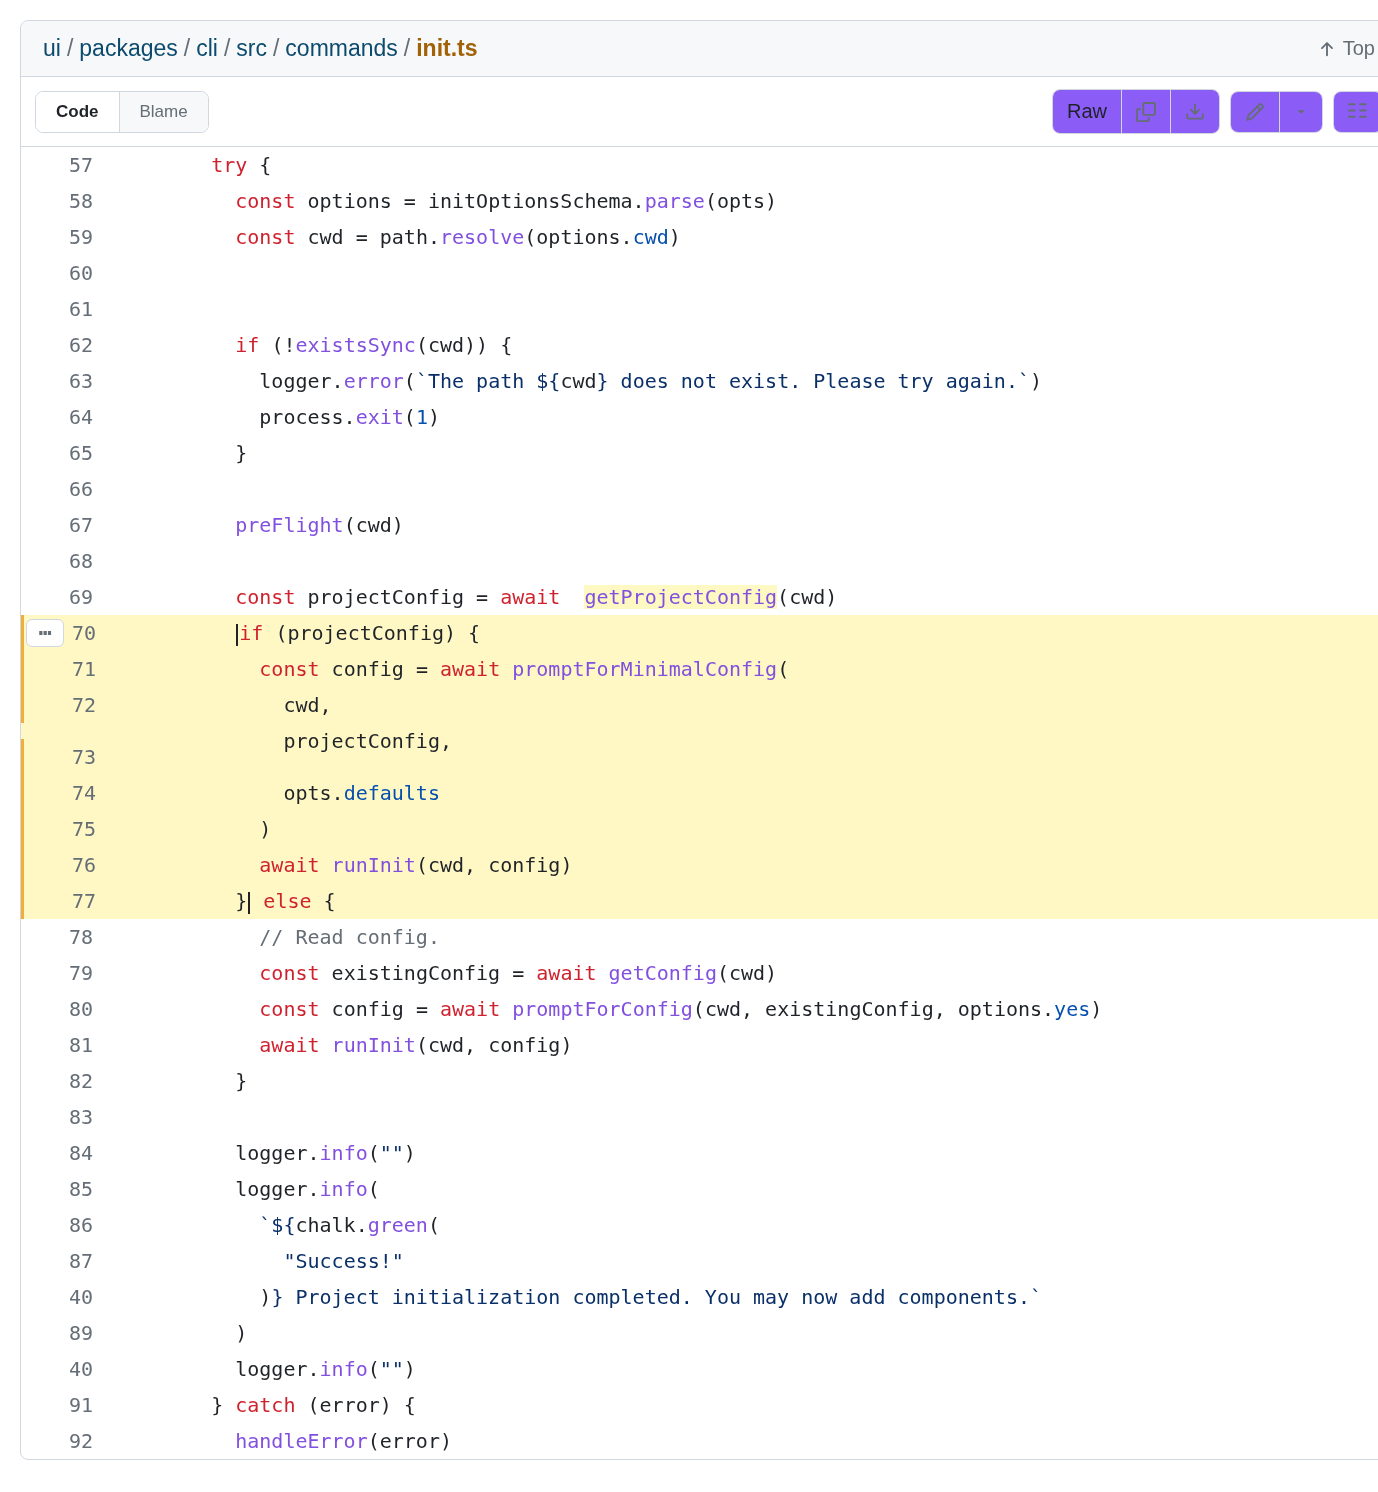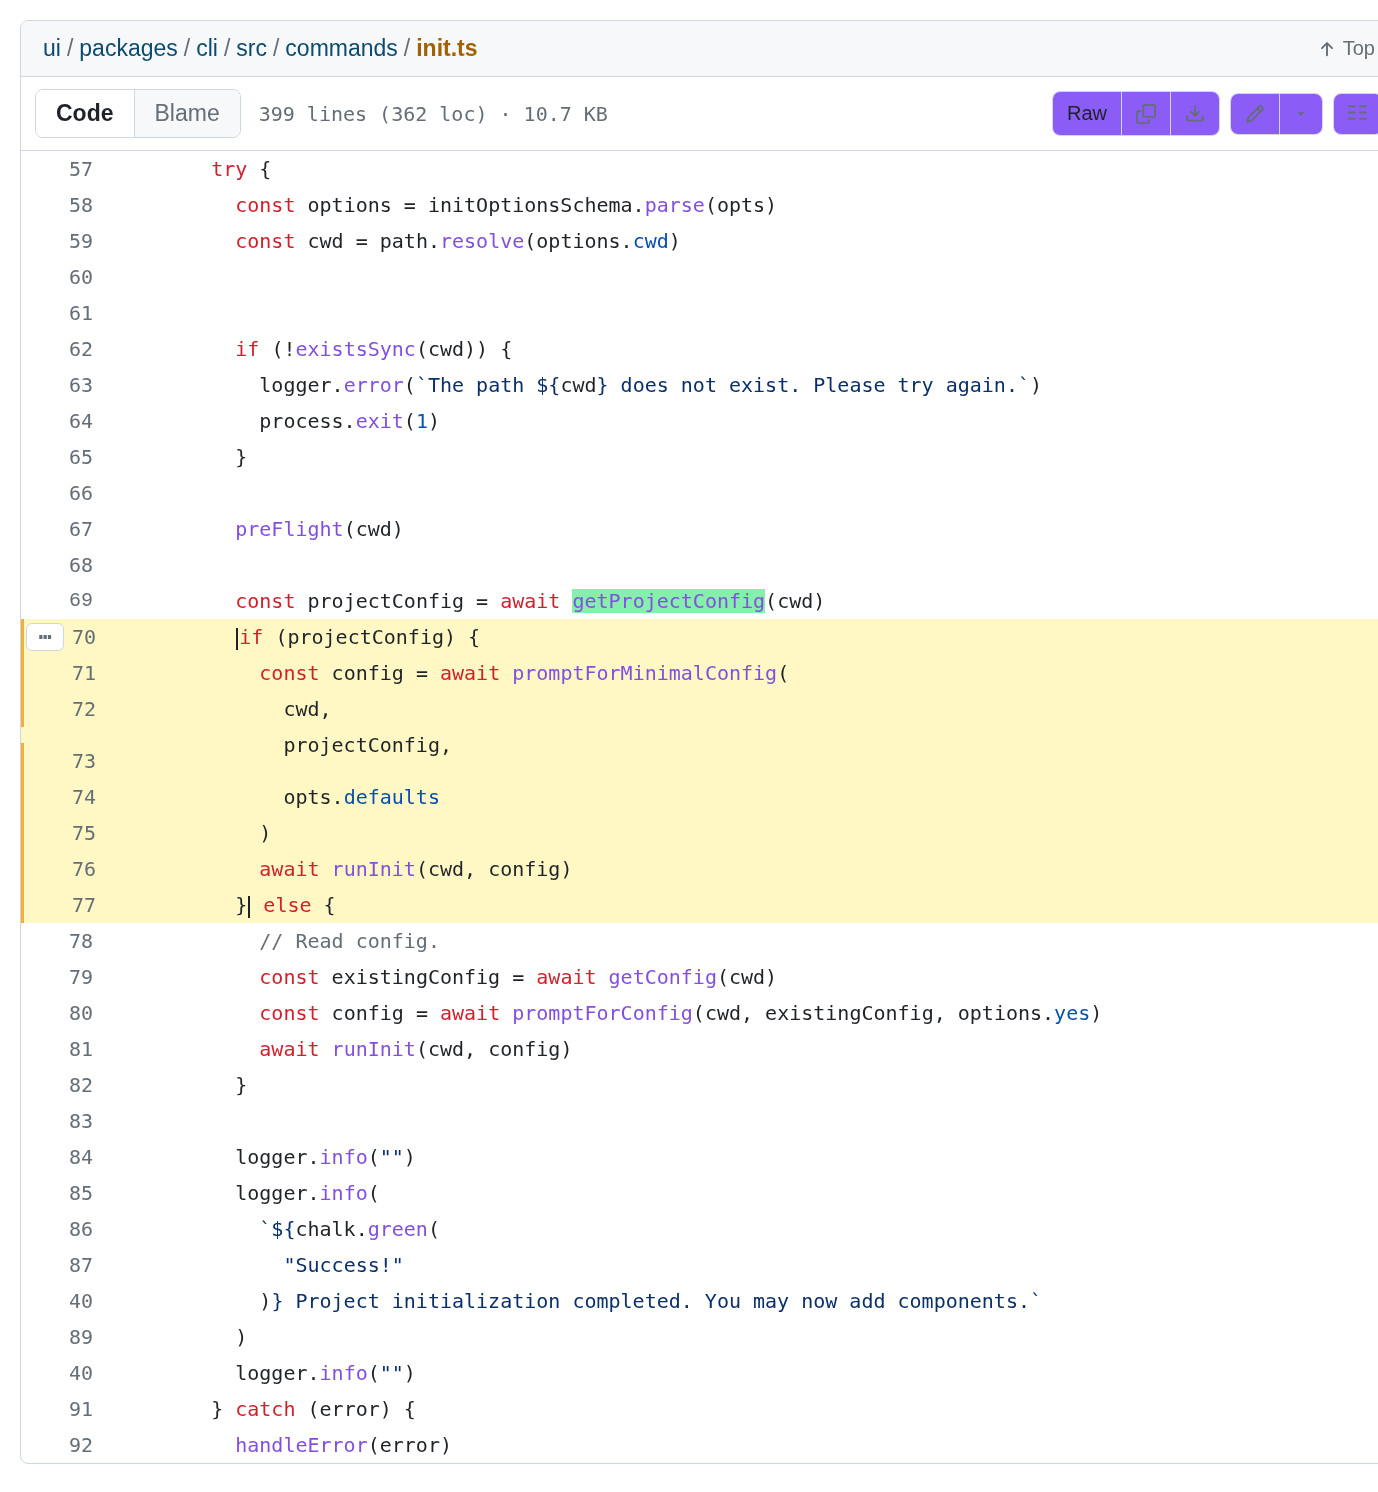--- a/index.html
+++ b/index.html
@@ -53,21 +53,21 @@
 }
 .toolbar-left { display: flex; align-items: center; gap: 18px; }
 .tab-group {
   display: flex;
   border: 1px solid #d0d7de;
   border-radius: 8px;
   overflow: hidden;
 }
 .tab {
   padding: 10px 20px;
-  font-size: 23px;
+  font-size: 17px;
   cursor: pointer;
   background: #f6f8fa;
   color: #656d76;
   border: none;
 }
 .tab.active {
   background: #fff;
   font-weight: 600;
   color: #1f2328;
   border-right: 1px solid #d0d7de;
@@ -137,21 +137,21 @@
   color: #656d76;
   font-size: 22px;
   line-height: 10px;
 }
 .c-kw { color: #cf222e; }
 .c-fn { color: #8250df; }
 .c-str { color: #0a3069; }
 .c-cmt { color: #656d76; }
 .c-prop { color: #0550ae; }
 .c-num { color: #0550ae; }
-.c-hlspan { background: #86efac; }
+.c-hlspan { background: #fef9c3; margin-left: 12px; }
 .cursor-bar {
   display: inline-block;
   width: 2px;
   height: 22px;
   background: #1f2328;
   vertical-align: middle;
   margin: 0 1px;
 }
 </style>
 </head>
@@ -180,21 +180,20 @@
       <span>Top</span>
     </div>
   </div>
 
   <div class="toolbar">
     <div class="toolbar-left">
       <div class="tab-group">
         <button class="tab active">Code</button>
         <button class="tab">Blame</button>
       </div>
-      <span class="file-info">399 lines (362 loc) · 10.7 KB</span>
     </div>
     <div class="toolbar-right">
       <div class="btn-group">
         <button class="icon-btn raw-btn">Raw</button>
         <button class="icon-btn">
           <svg width="20" height="20" viewBox="0 0 16 16">
               <path d="M0 6.75C0 5.784.784 5 1.75 5h1.5a.75.75 0 0 1 0 1.5h-1.5a.25.25 0 0 0-.25.25v7.5c0 .138.112.25.25.25h7.5a.25.25 0 0 0 .25-.25v-1.5a.75.75 0 0 1 1.5 0v1.5A1.75 1.75 0 0 1 9.25 16h-7.5A1.75 1.75 0 0 1 0 14.25Z"></path>
               <path d="M5 1.75C5 .784 5.784 0 6.75 0h7.5C15.216 0 16 .784 16 1.75v7.5A1.75 1.75 0 0 1 14.25 11h-7.5A1.75 1.75 0 0 1 5 9.25Zm1.75-.25a.25.25 0 0 0-.25.25v7.5c0 .138.112.25.25.25h7.5a.25.25 0 0 0 .25-.25v-7.5a.25.25 0 0 0-.25-.25Z"></path>
             </svg>
         </button>
@@ -271,21 +270,21 @@
         </div>
         <div class="row">
           <div class="line-num" style="position: relative; width: 122px;">67</div>
           <div class="code-line" style="flex: 1 1 0%;"><span>      </span><span class="c-fn">preFlight</span><span>(cwd)</span></div>
         </div>
         <div class="row">
           <div class="line-num" style="position: relative; width: 122px;">68</div>
           <div class="code-line" style="flex: 1 1 0%;"><span></span></div>
         </div>
         <div class="row">
-          <div class="line-num" style="position: relative; width: 122px; font-family: Liberation Mono, monospace;">69</div>
+          <div class="line-num" style="position: relative; width: 122px;">69</div>
           <div class="code-line" style="flex: 1 1 0%;"><span>      </span><span class="c-kw">const</span><span> projectConfig = </span><span class="c-kw">await</span><span> </span><span class="c-fn c-hlspan">getProjectConfig</span><span>(cwd)</span></div>
         </div>
         <div class="row hl">
           <div class="line-num hl-border" style="position: relative; width: 122px;">70<div class="ellipsis-btn" style="top: 4px;">⋯</div></div>
           <div class="code-line" style="flex: 1 1 0%;"><span>      </span><span class="cursor-bar"></span><span class="c-kw">if</span><span> (projectConfig) {</span></div>
         </div>
         <div class="row hl">
           <div class="line-num hl-border" style="position: relative; width: 122px;">71</div>
           <div class="code-line" style="flex: 1 1 0%;"><span>        </span><span class="c-kw">const</span><span> config = </span><span class="c-kw">await</span><span> </span><span class="c-fn">promptForMinimalConfig</span><span>(</span></div>
         </div>

